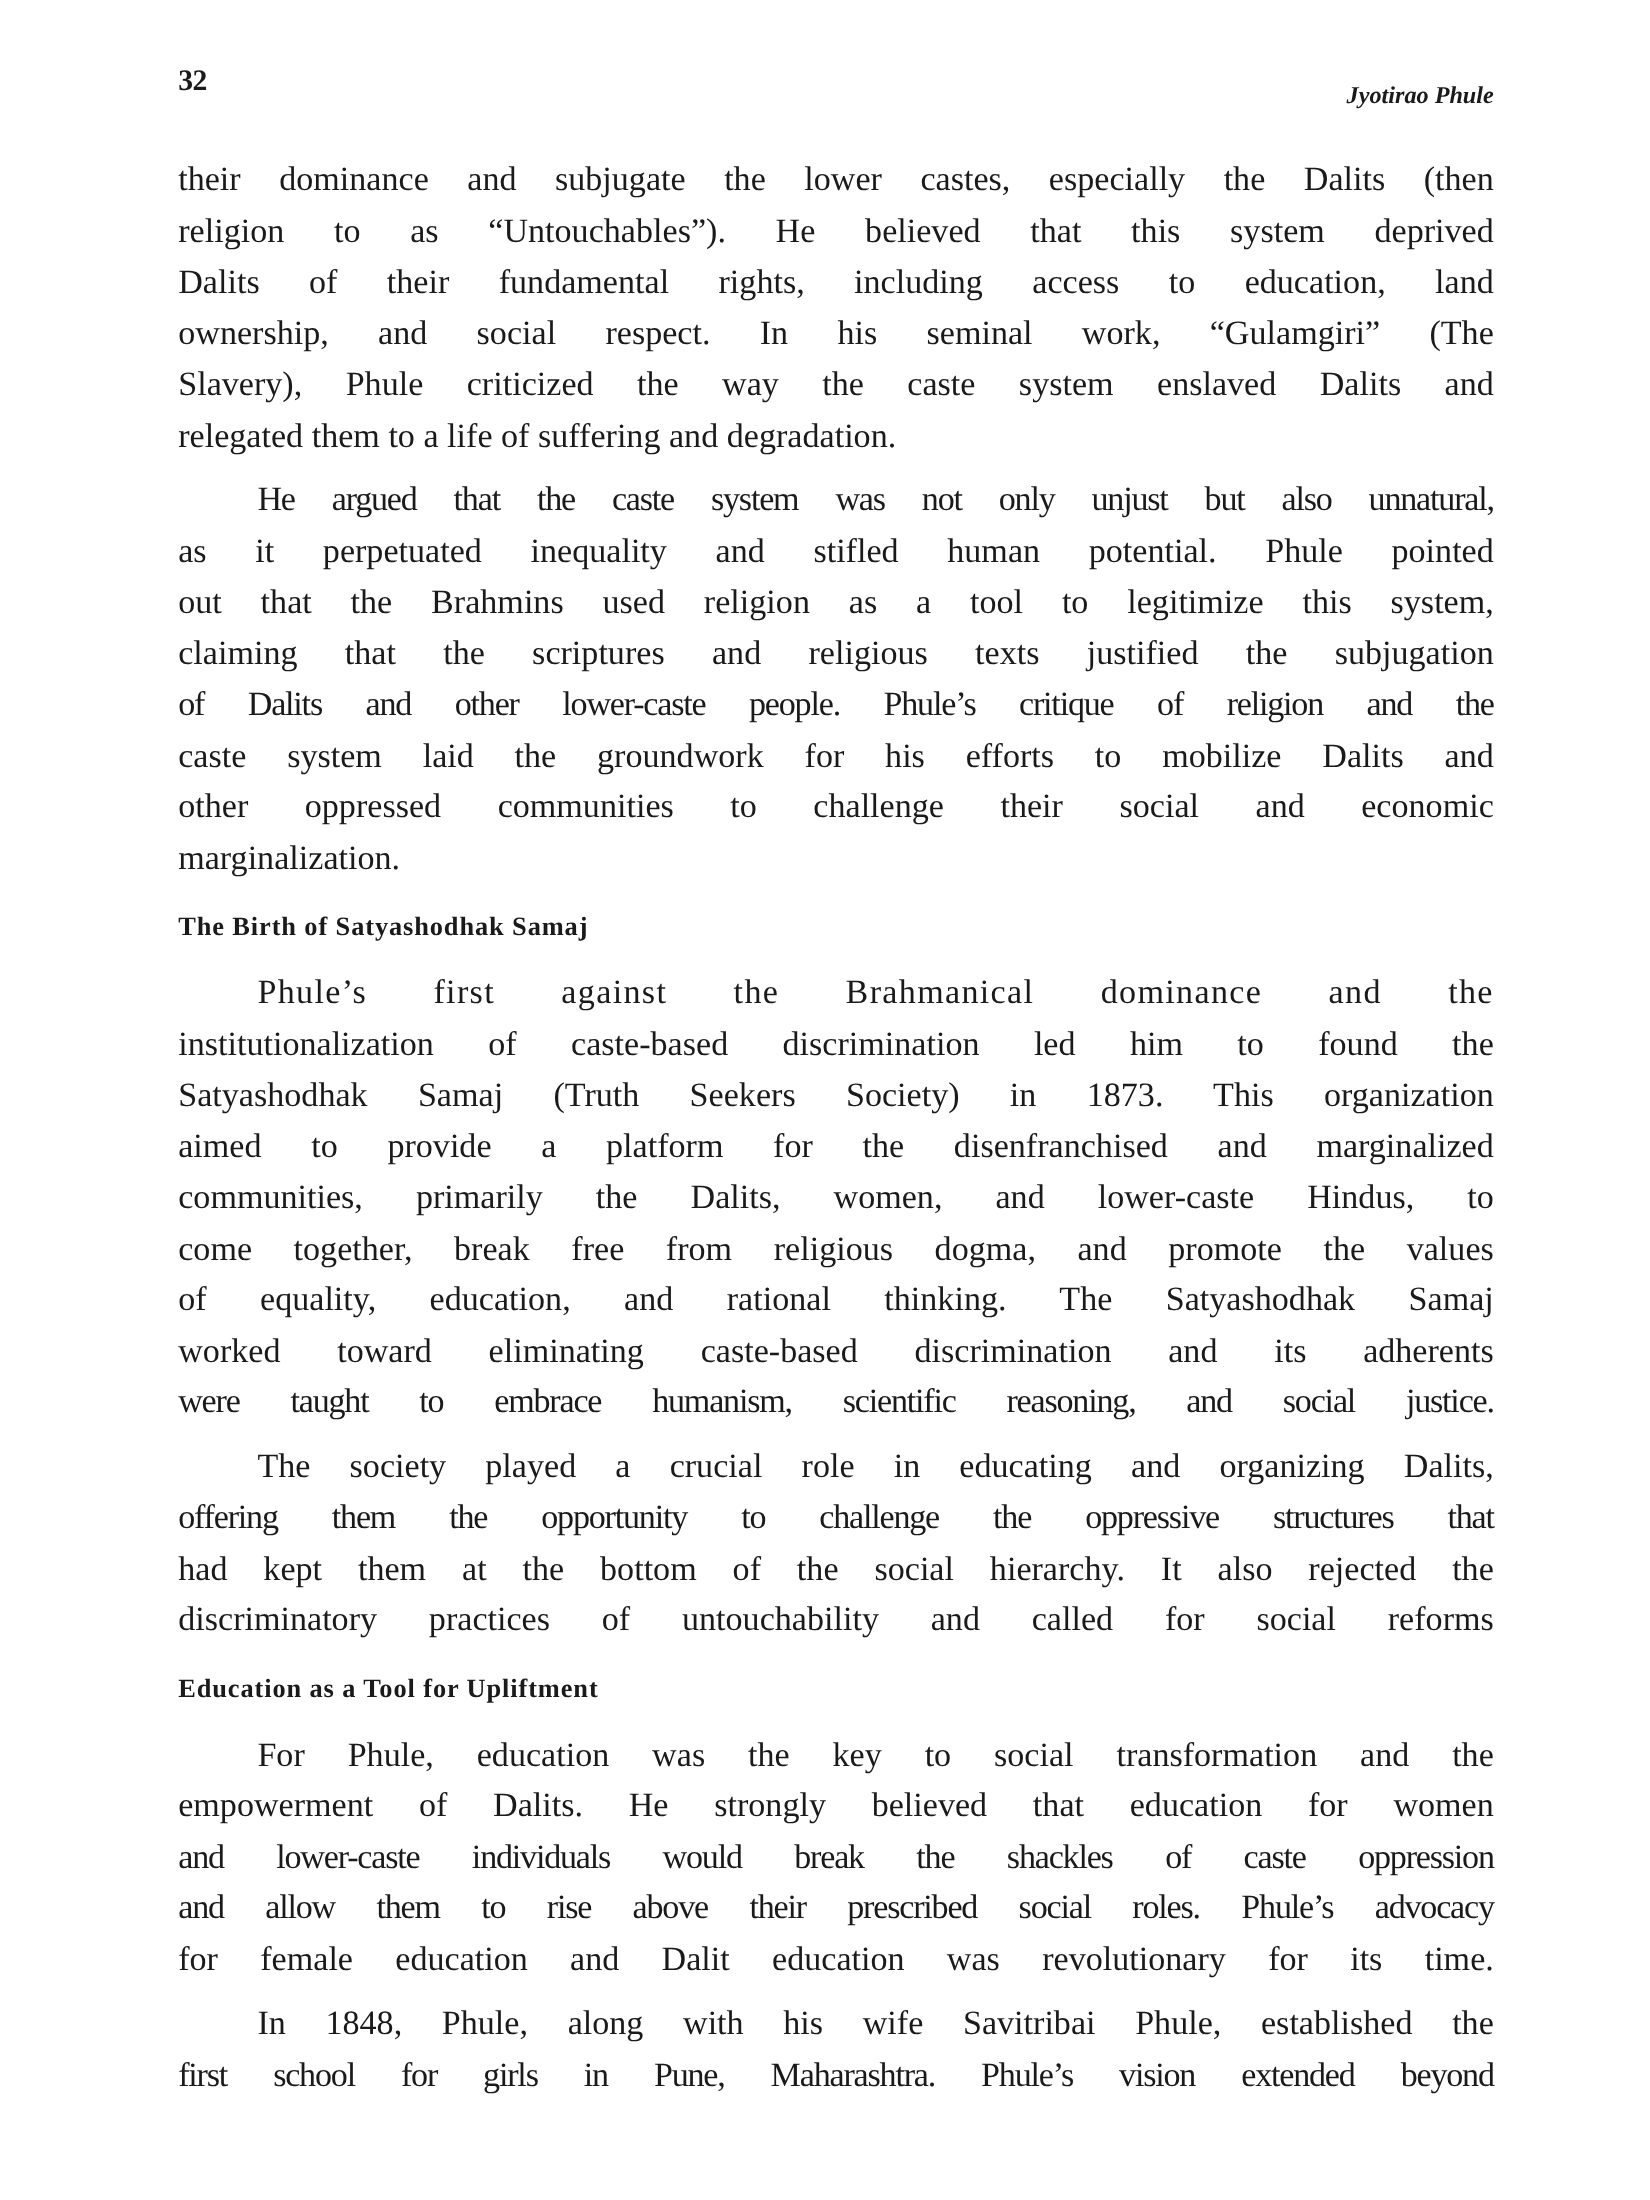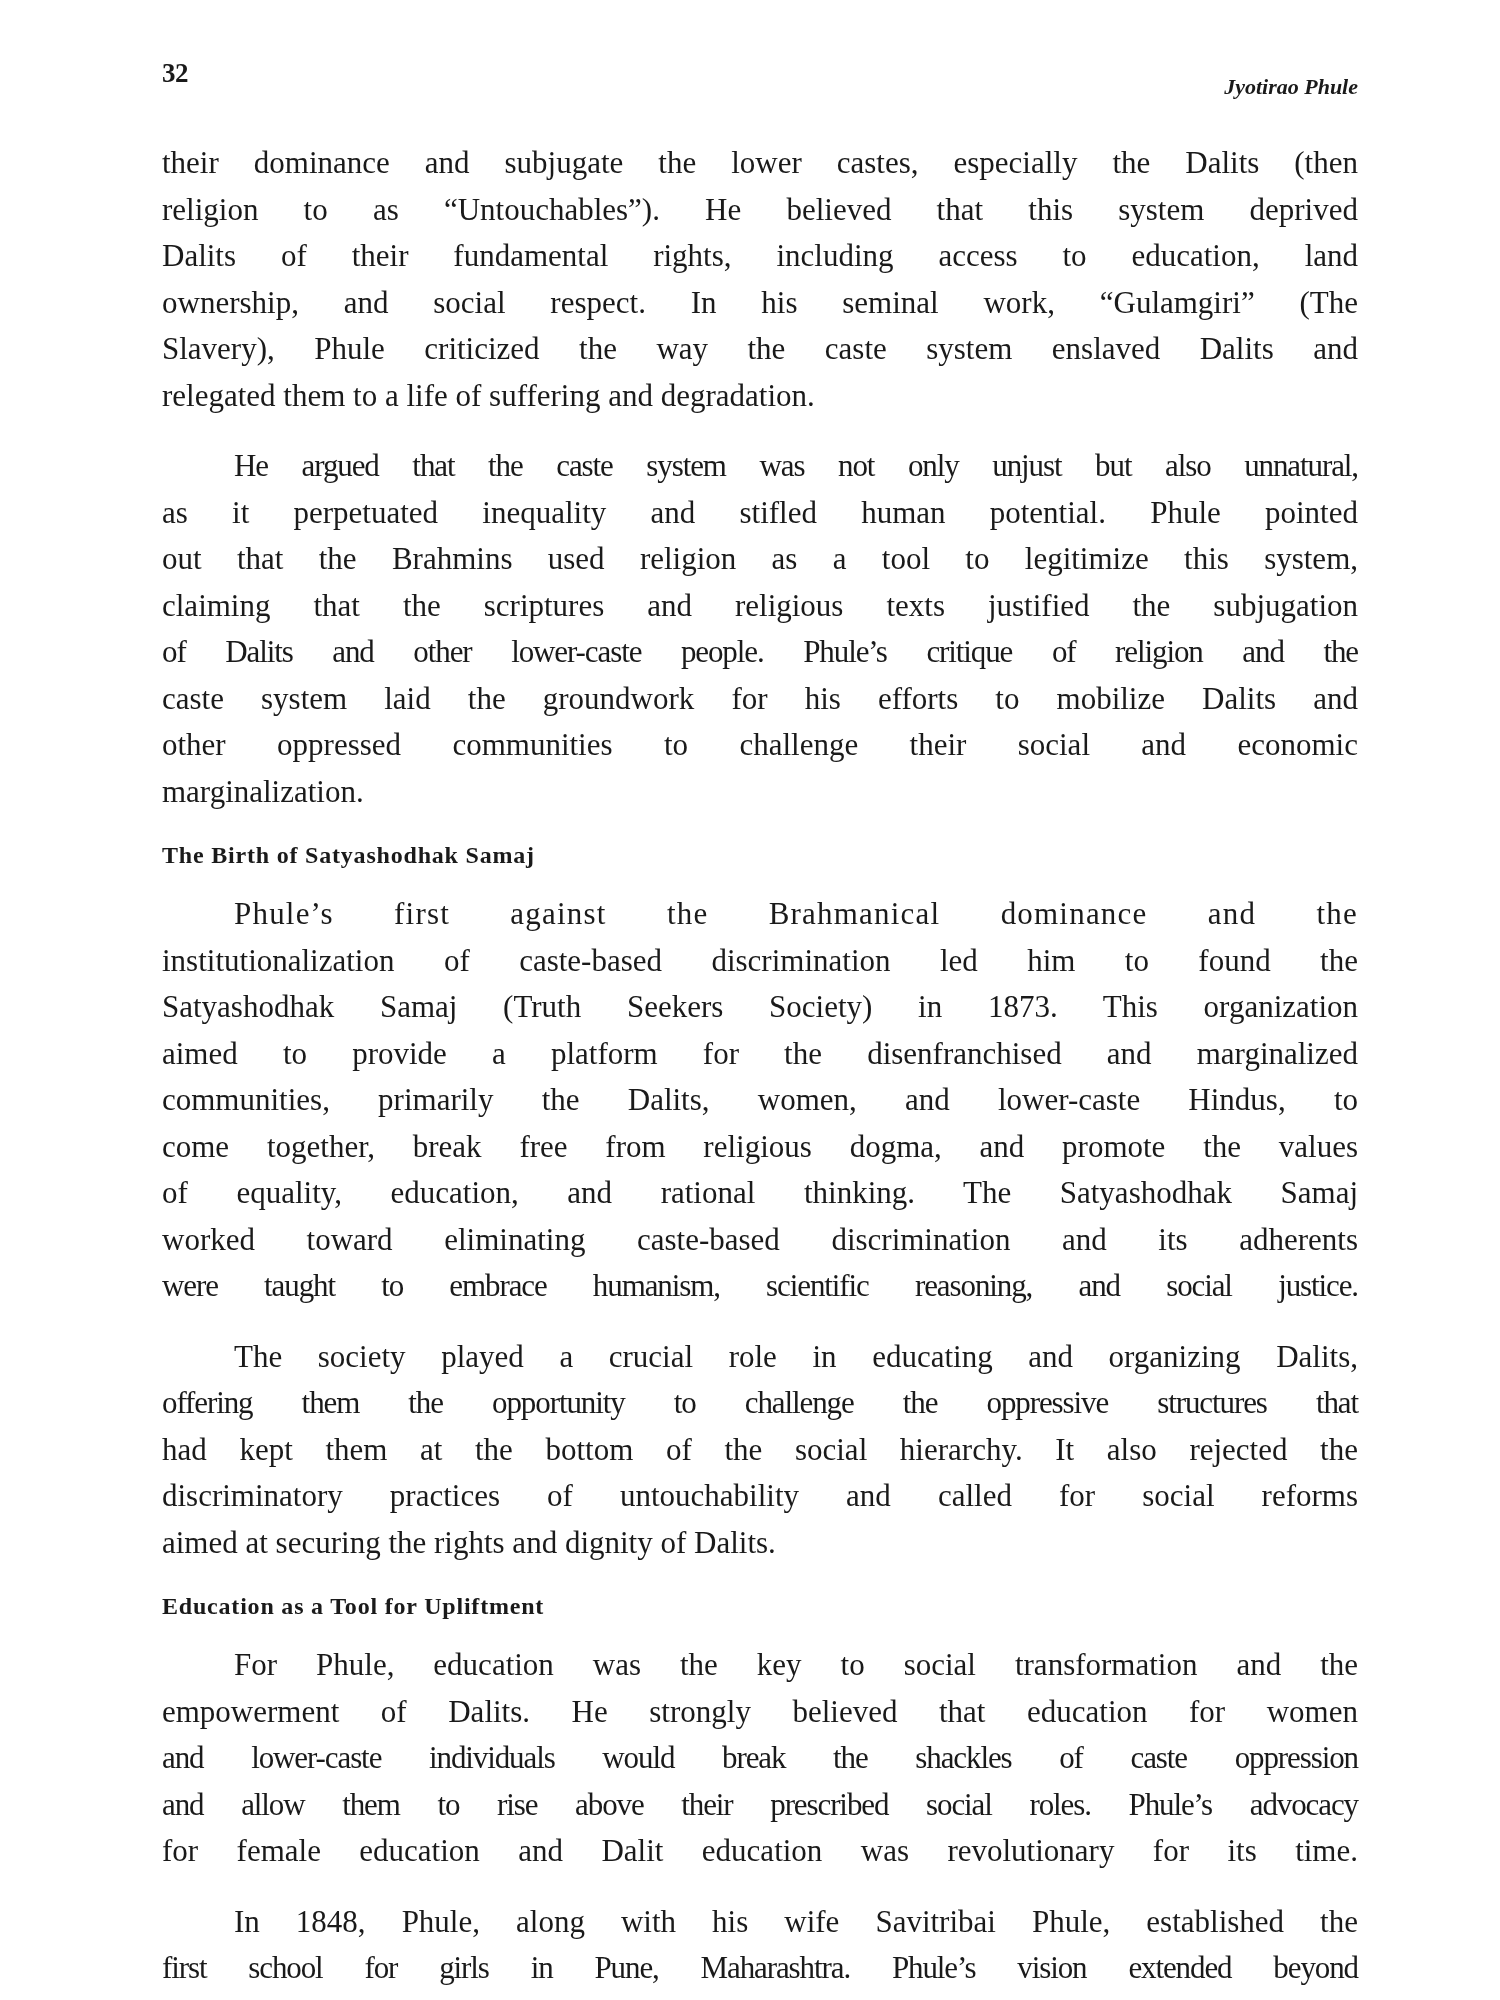--- a/index.html
+++ b/index.html
@@ -59,21 +59,21 @@
       text-align-last: justify;
       overflow: visible;
     }
     .line.last {
       text-align-last: left;
     }
     .line.indent {
       padding-left: 72px;
     }
     .para { display: block; }
-    .para + .para { margin-top: 24px; }
+    .para + .para { margin-top: 12px; }
     .heading {
       display: block;
       font-size: 24px;
       font-weight: bold;
       letter-spacing: 0.8px;
       height: 52px;
       line-height: 52px;
       margin-top: 14px;
       margin-bottom: 10px;
     }
@@ -124,21 +124,20 @@
       <span class="line">of equality, education, and rational thinking. The Satyashodhak Samaj</span>
       <span class="line">worked toward eliminating caste-based discrimination and its adherents</span>
       <span class="line condensed">were taught to embrace humanism, scientific reasoning, and social justice.</span>
     </div>
 
     <div class="para">
       <span class="line indent">The society played a crucial role in educating and organizing Dalits,</span>
       <span class="line condensed">offering them the opportunity to challenge the oppressive structures that</span>
       <span class="line">had kept them at the bottom of the social hierarchy. It also rejected the</span>
       <span class="line">discriminatory practices of untouchability and called for social reforms</span>
-      <span class="line last">aimed at securing the rights and dignity of Dalits.</span>
     </div>
 
     <h2 class="heading">Education as a Tool for Upliftment</h2>
 
     <div class="para">
       <span class="line indent">For Phule, education was the key to social transformation and the</span>
       <span class="line">empowerment of Dalits. He strongly believed that education for women</span>
       <span class="line condensed">and lower-caste individuals would break the shackles of caste oppression</span>
       <span class="line condensed">and allow them to rise above their prescribed social roles. Phule’s advocacy</span>
       <span class="line">for female education and Dalit education was revolutionary for its time.</span>

